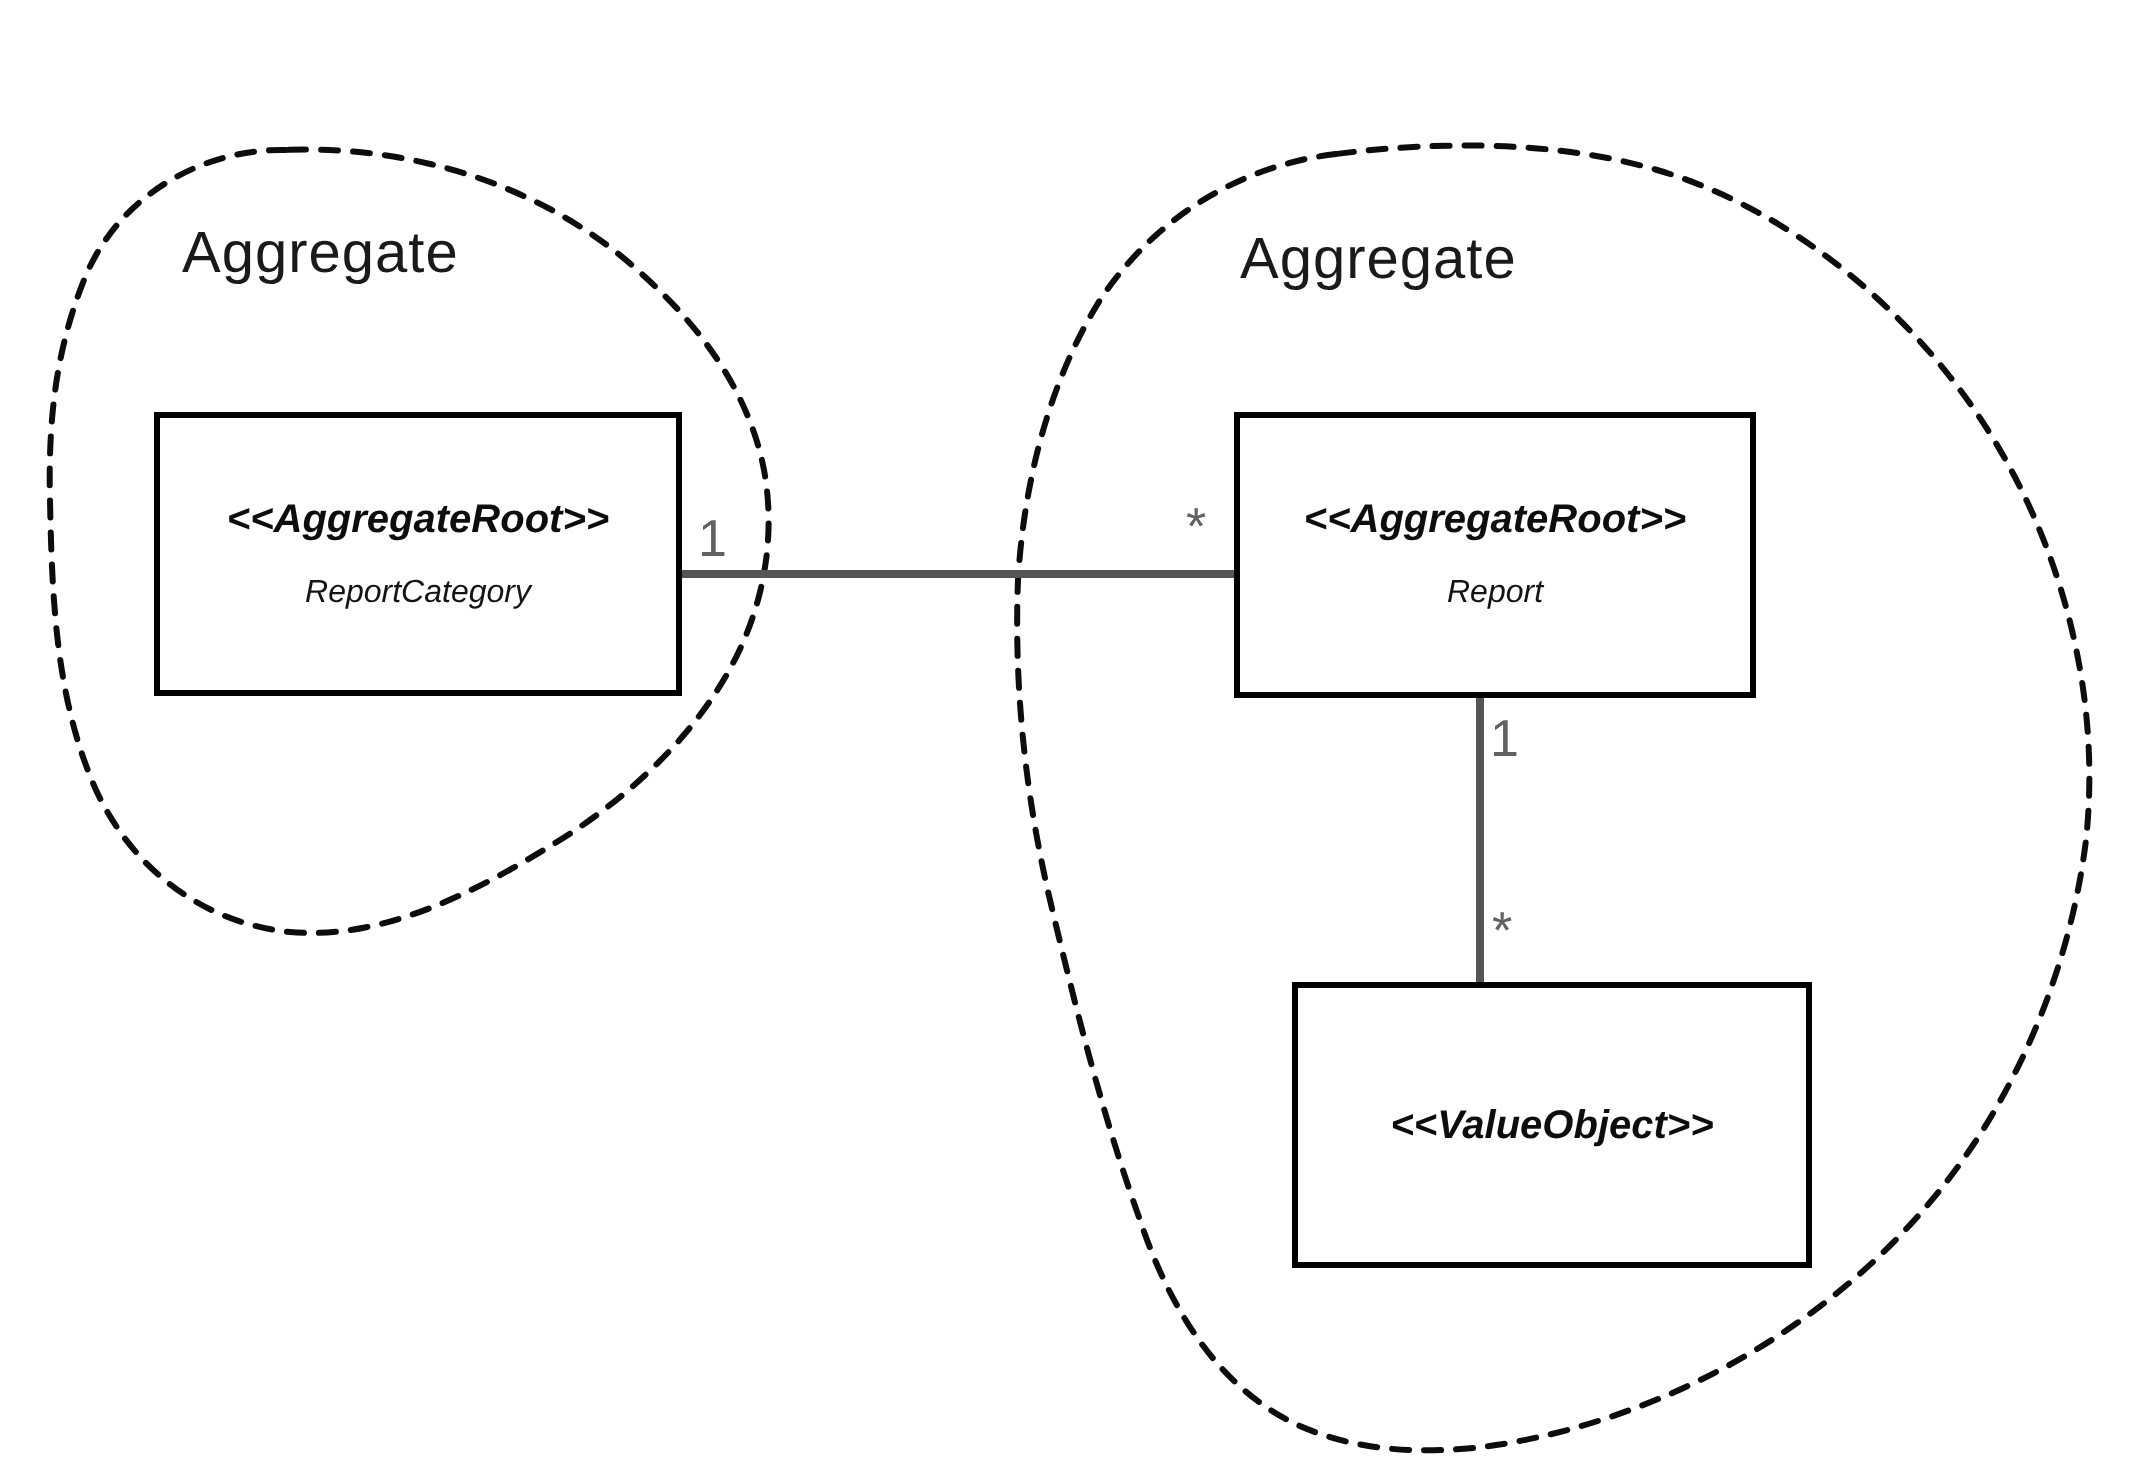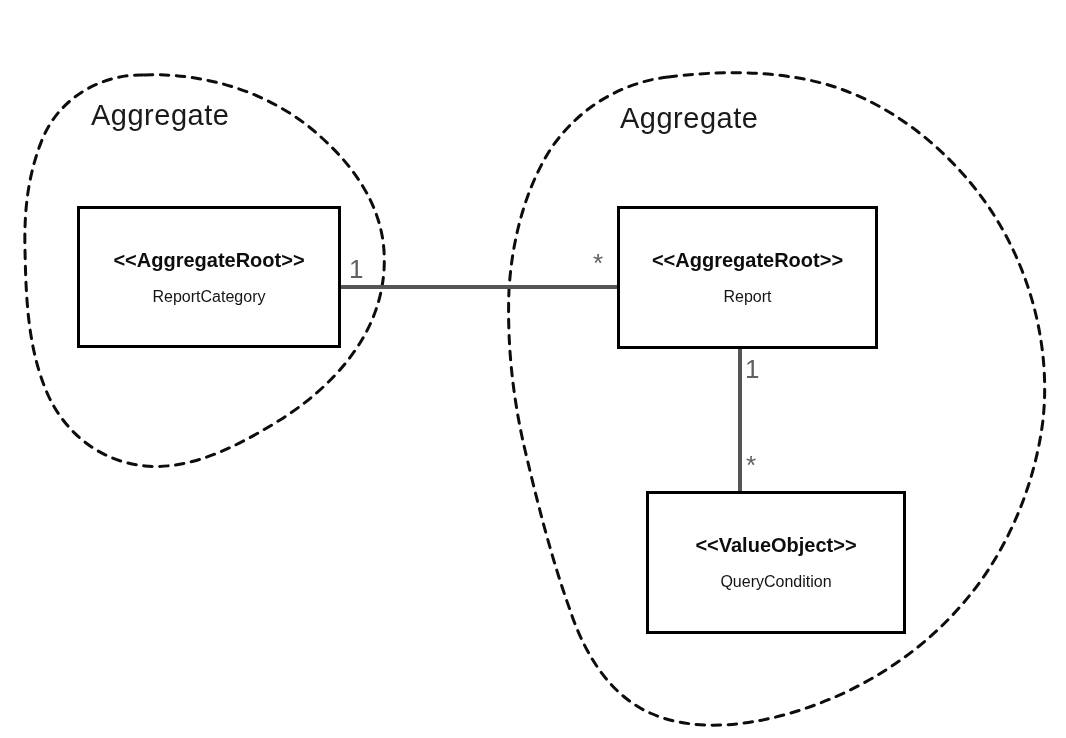--- a/index.html
+++ b/index.html
@@ -19,32 +19,34 @@
     position: absolute;
     left: 0;
     top: 0;
   }
   .aggregate-label {
     position: absolute;
     font-size: 29px;
     color: #1a1a1a;
     letter-spacing: 0.5px;
     white-space: nowrap;
+    margin-top: 12px;
   }
   .class-box {
     position: absolute;
     box-sizing: border-box;
     border: 3px solid #000000;
     background: #ffffff;
     display: flex;
     flex-direction: column;
     align-items: center;
     justify-content: center;
     gap: 17px;
     text-align: center;
+    font-style: italic;
   }
   .class-stereotype {
     font-weight: bold;
     font-size: 20px;
     color: #0d0d0d;
     line-height: 1.1;
     white-space: nowrap;
   }
   .class-name {
     font-size: 16px;
@@ -116,21 +118,20 @@
     <div class="class-name">ReportCategory</div>
   </div>
 
   <div class="class-box" id="box-report">
     <div class="class-stereotype">&lt;&lt;AggregateRoot&gt;&gt;</div>
     <div class="class-name">Report</div>
   </div>
 
   <div class="class-box" id="box-querycondition">
     <div class="class-stereotype">&lt;&lt;ValueObject&gt;&gt;</div>
-    <div class="class-name">QueryCondition</div>
   </div>
 
   <span class="multiplicity" id="mult-left-1">1</span>
   <span class="multiplicity" id="mult-left-star">*</span>
   <span class="multiplicity" id="mult-vert-1">1</span>
   <span class="multiplicity" id="mult-vert-star">*</span>
 
 </div>
 
 </body></html>

